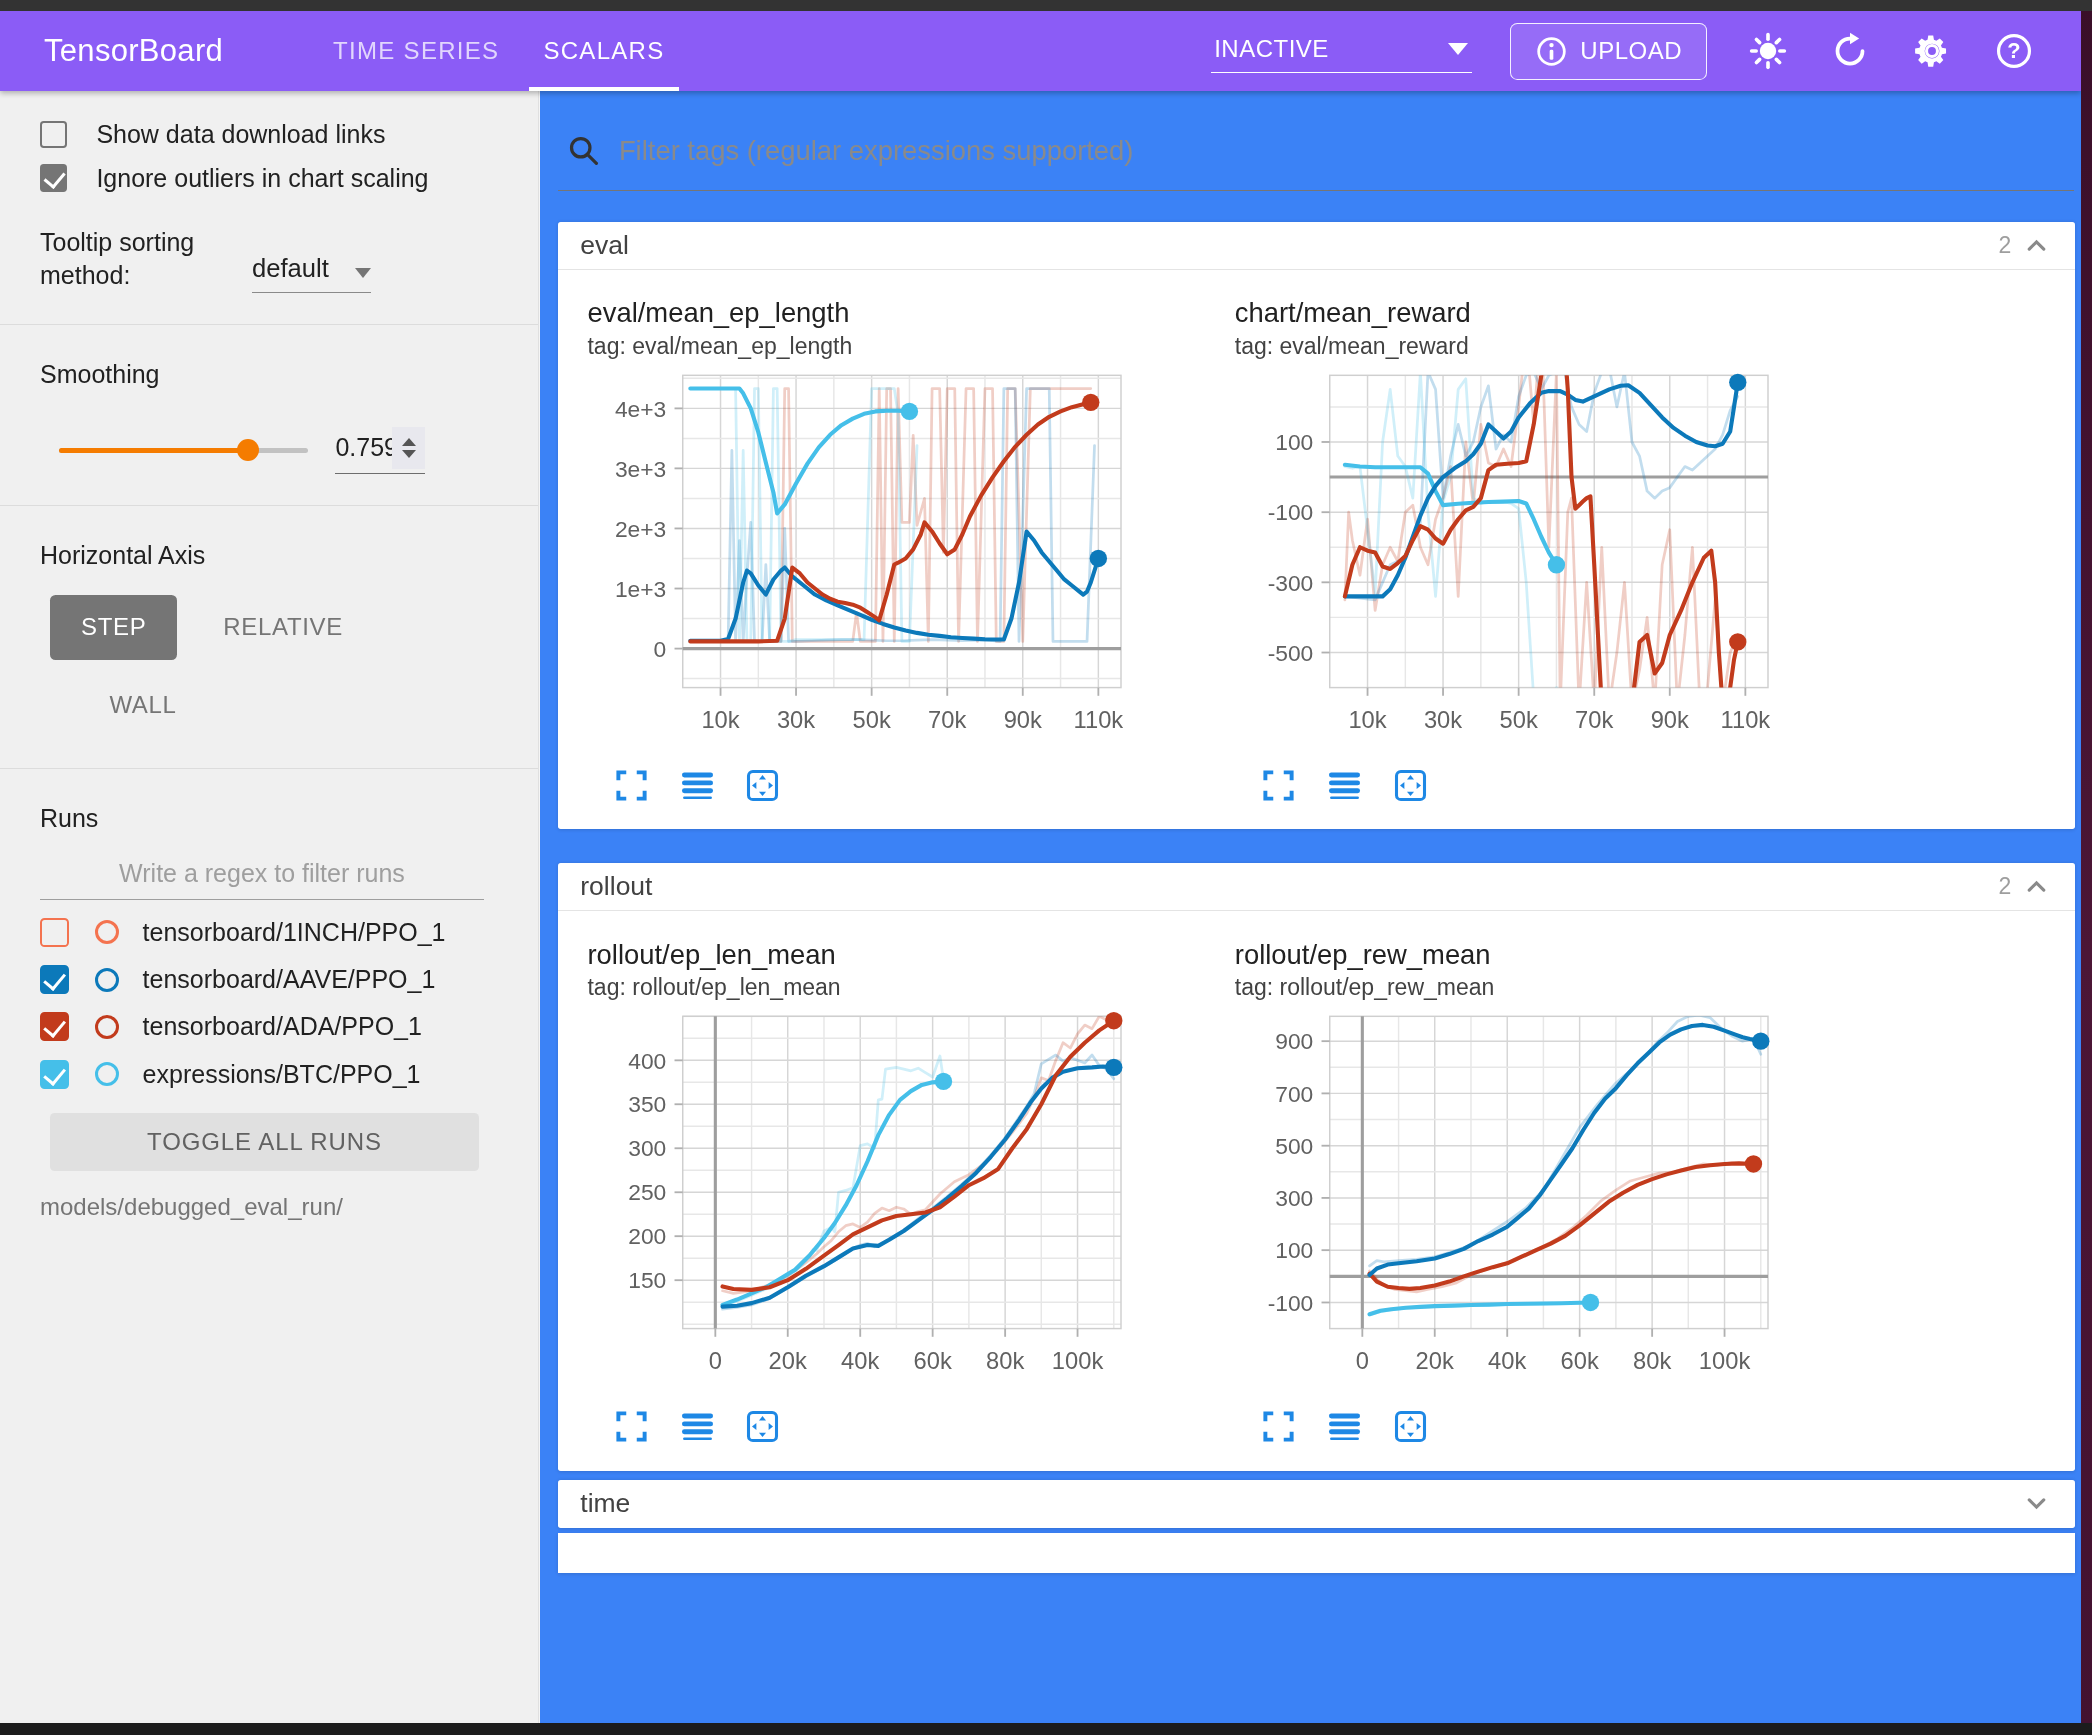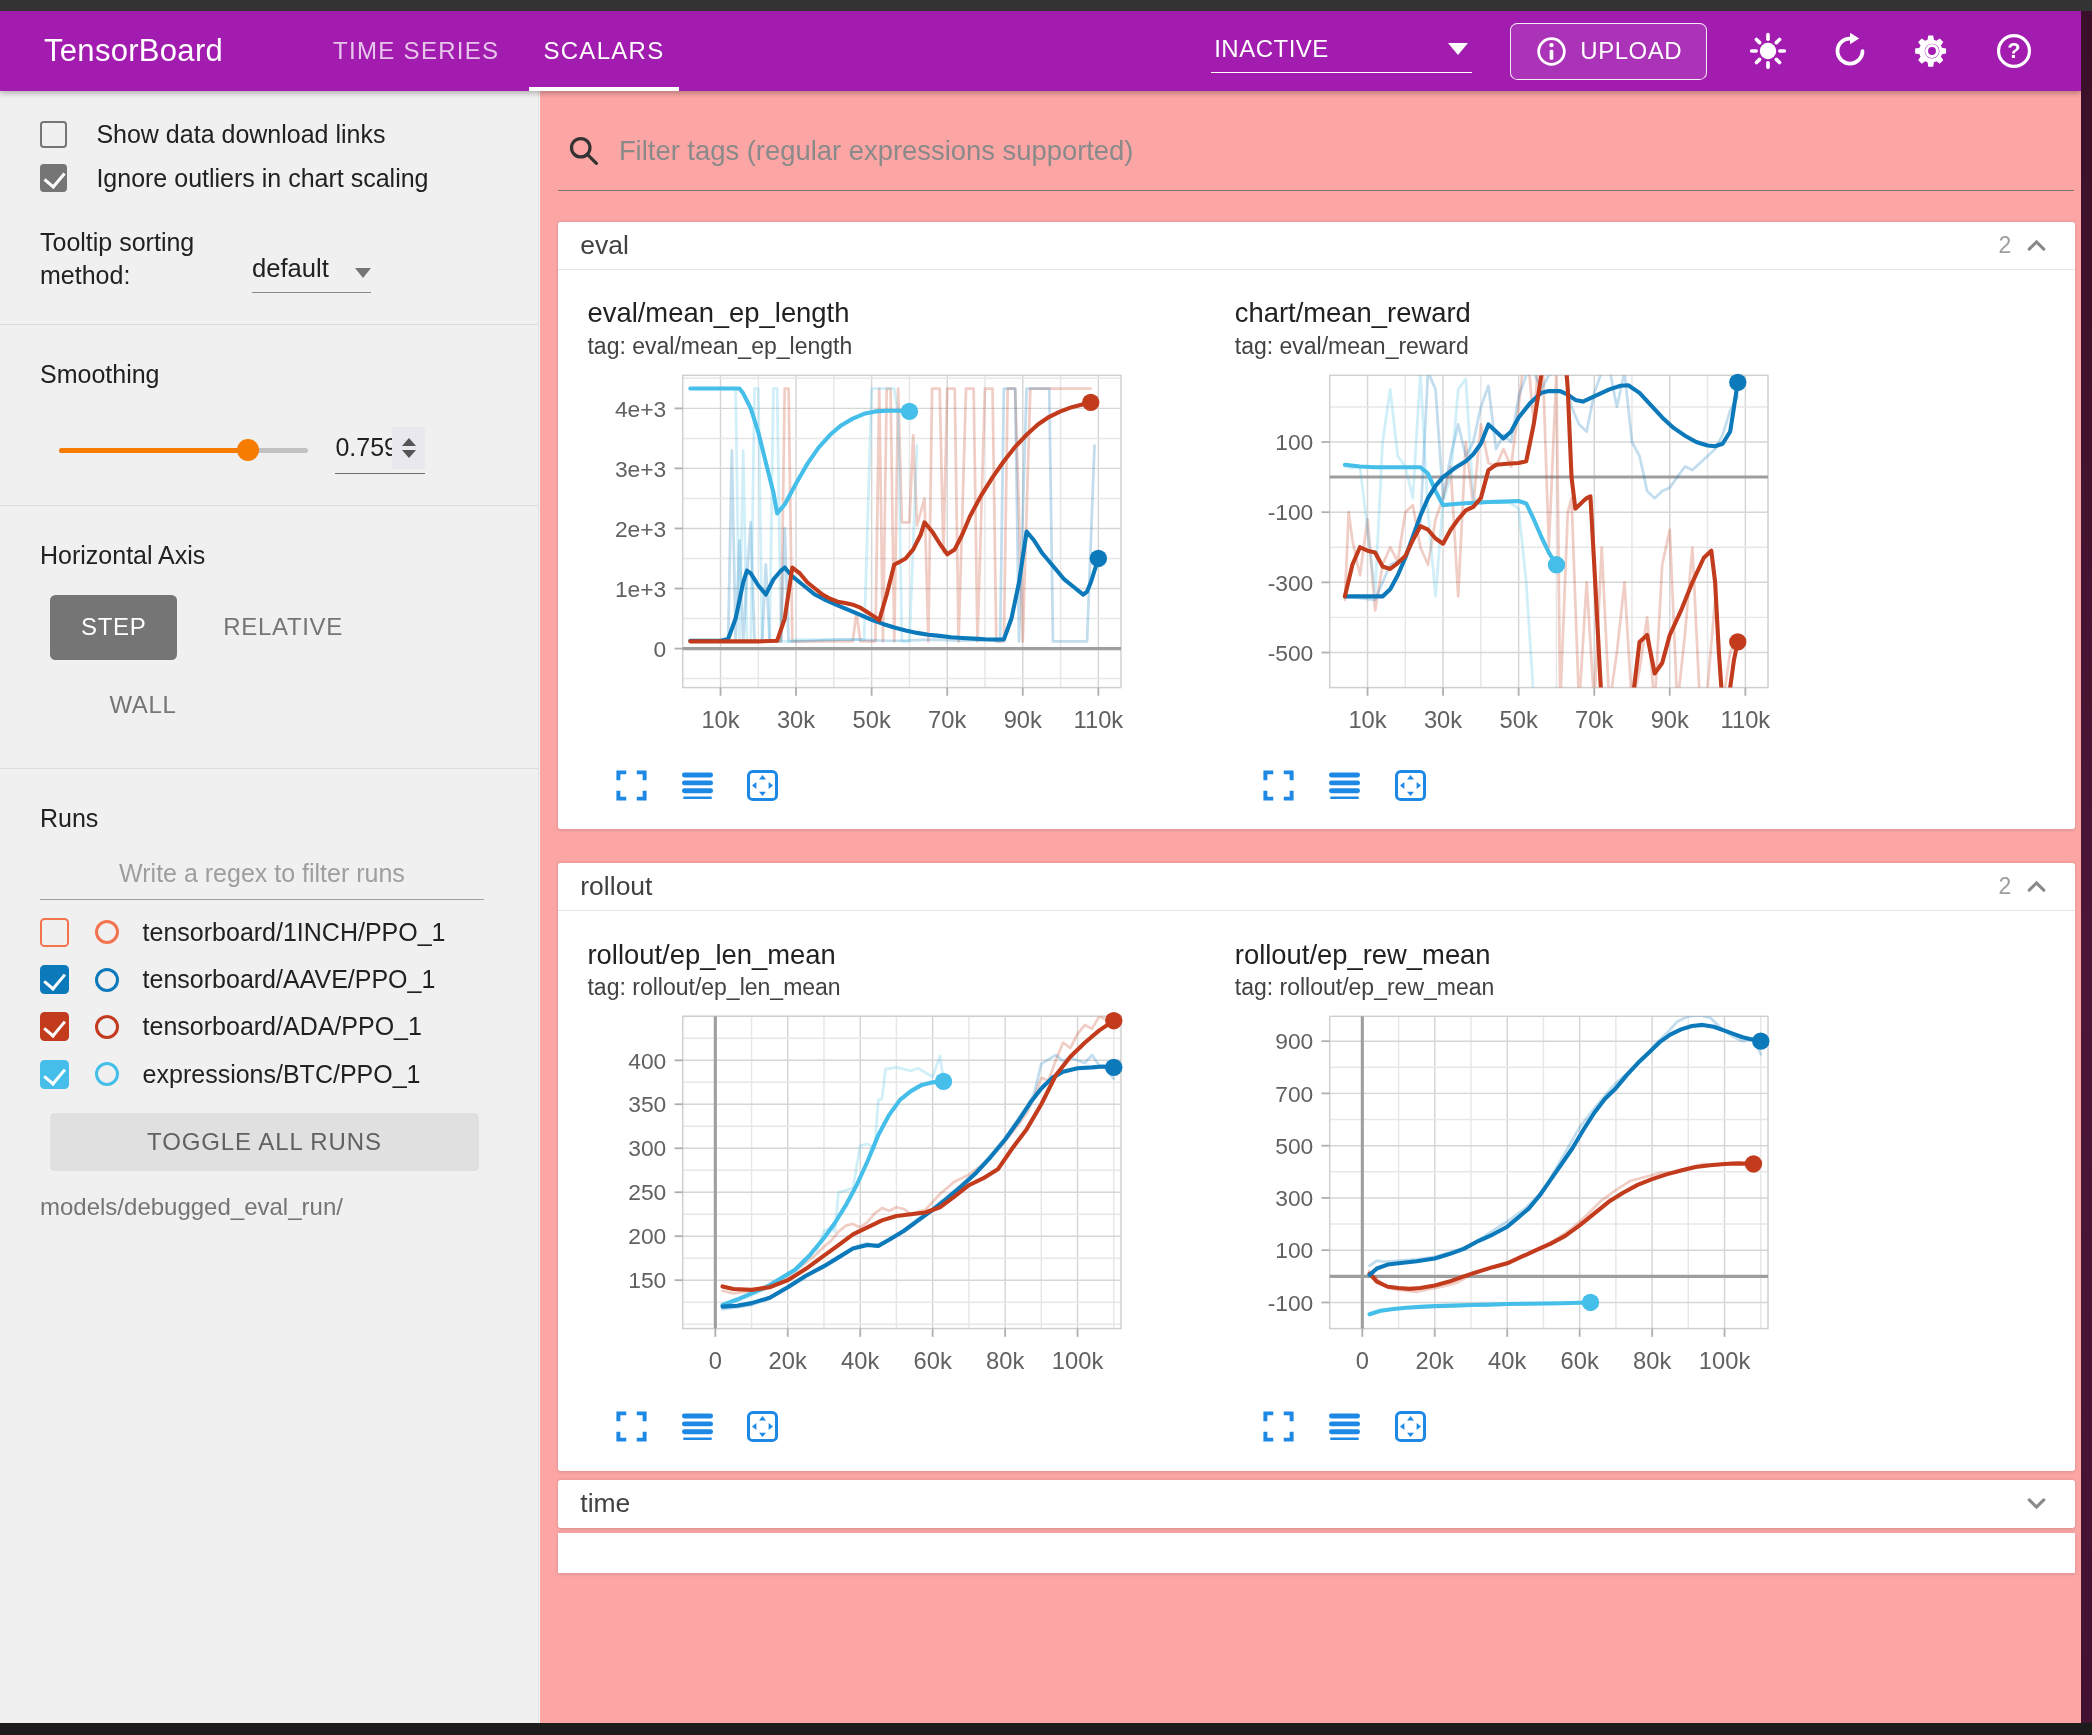--- a/index.html
+++ b/index.html
@@ -6,21 +6,21 @@
   html,body { width:2092px; height:1735px; overflow:hidden; }
   body { font-family:"Liberation Sans", sans-serif; background:#f5f5f5; position:relative; }
   #app { position:relative; width:2092px; height:1735px; background:#f5f5f5; overflow:hidden; }
 
   .top-strip    { position:absolute; top:0; left:0; width:2092px; height:11px; background:#333; z-index:60; }
   .bottom-strip { position:absolute; bottom:0; left:0; width:2092px; height:12px; background:#1c1c1c; z-index:60; }
   .right-strip  { position:absolute; top:0; right:0; width:11px; height:1735px; z-index:55;
                   background:linear-gradient(#3a0f29, #4c1636 55%, #431230); }
 
   
-  .header { position:absolute; top:11px; left:0; width:2081px; height:80px; background:#a21caf;
+  .header { position:absolute; top:11px; left:0; width:2081px; height:80px; background:#8b5cf6;
             display:flex; align-items:center; z-index:50; box-shadow:0 2.7px 5.5px rgba(0,0,0,0.28); }
   .logo { color:#fff; font-size:31px; font-weight:500; margin-left:44px; letter-spacing:0.3px; }
   .tabs { display:flex; height:100%; margin-left:88px; }
   .tab  { display:flex; align-items:center; padding:0 22px; font-size:24px; letter-spacing:1.3px;
           color:rgba(255,255,255,0.75); cursor:pointer; position:relative; font-weight:500; }
   .tab.active { color:#fff; }
   .tab.active::after { content:""; position:absolute; left:7.3px; right:7.3px; bottom:0; height:3.7px; background:#fff; }
   .header-right { margin-left:auto; display:flex; align-items:center; margin-right:46px; }
   .status-dd { position:relative; display:flex; align-items:center; border-bottom:1.8px solid #fff;
                padding:5.5px 3.7px 9.1px 3.7px; width:261px; cursor:pointer; }
@@ -78,21 +78,21 @@
   .run-cb.checked::after { content:""; position:absolute; left:6.4px; top:1.8px; width:10px; height:17.4px;
             border-right:3.7px solid #fff; border-bottom:3.7px solid #fff; transform:rotate(40deg); }
   .run-circle { width:24px; height:24px; border:3.7px solid #888; border-radius:50%; margin-left:25.6px; flex:0 0 auto; }
   .run-label { margin-left:24px; font-size:25px; color:#212121; white-space:nowrap;text-align:right; }
   .toggle-all { margin:24px 0 0 50px; width:429px; height:58px; background:#e0e0e0; border-radius:4.6px;
                 display:flex; align-items:center; justify-content:center; font-size:24px; letter-spacing:0.9px;
                 color:#616161; cursor:pointer; }
   .runs-path { margin:22px 0 0 40px; font-size:24px; color:#757575; }
 
   
-  .main { position:absolute; top:91px; left:540px; width:1541px; height:1632px; background:#fca5a5; overflow:hidden; }
+  .main { position:absolute; top:91px; left:540px; width:1541px; height:1632px; background:#3b82f6; overflow:hidden; }
   .filter-row { display:flex; align-items:center; margin:22px 7.3px 0 18.3px; border-bottom:1.8px solid #757575;
                 padding:20px 0 22px 7.3px; }
   .filter-row input { border:none; background:transparent; outline:none; font-size:27.4px; color:#212121;
                       margin-left:18.3px; width:1279px; font-family:"Liberation Sans",sans-serif; }
   .filter-row input::placeholder { color:#8a8a8a; }
 
   .card { margin:31px 7.3px 0 18.3px; width:1517px; background:#fff; border-radius:2.7px;
           box-shadow:0 0.9px 3.7px rgba(0,0,0,0.14); }
   .card-head { height:48px; display:flex; align-items:center; padding:0 24px 0 22px;
                border-bottom:0.9px solid #e4e4e4; cursor:pointer; }

